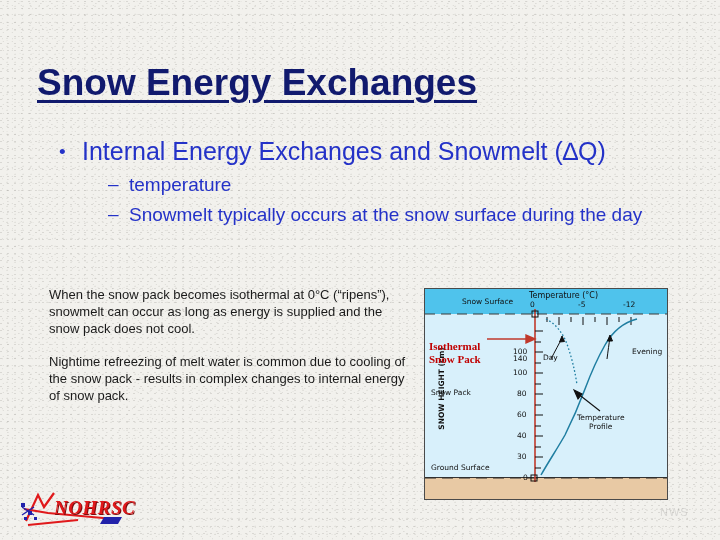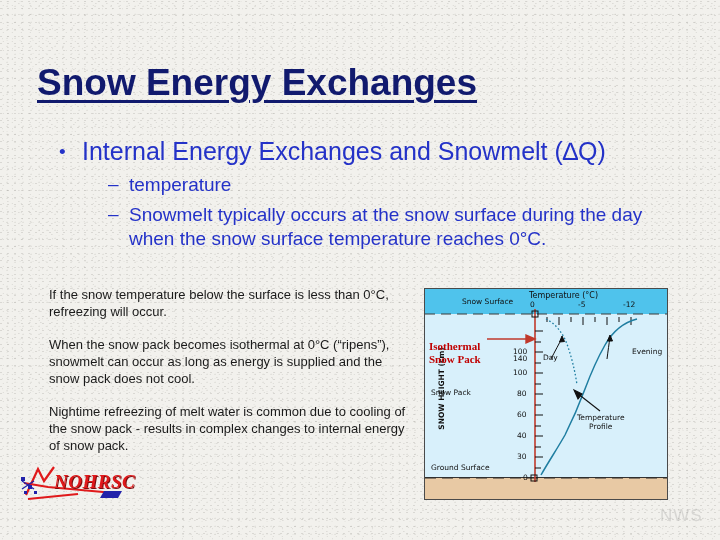--- a/index.html
+++ b/index.html
@@ -178,21 +178,21 @@
     position: absolute;
     font-size: 7.5px;
     color: #101010;
     font-family: "DejaVu Sans", sans-serif;
   }
 
   
   #logo {
     position: absolute;
     left: 18px;
-    top: 461px;
+    top: 487px;
     width: 120px;
     height: 46px;
   }
   #logo-text {
     position: absolute;
     left: 36px;
     top: 10px;
     font-family: "Liberation Serif", serif;
     font-style: italic;
     font-weight: bold;
@@ -200,21 +200,21 @@
     color: #e0191b;
     letter-spacing: 0.5px;
     text-shadow: 1px 1px 0 #7a0c0d;
   }
 
   
   #watermark {
     position: absolute;
     left: 660px;
     top: 506px;
-    font-size: 17px;
+    font-size: 11px;
     font-weight: normal;
     color: rgba(120,120,120,0.22);
     letter-spacing: 1px;
   }
 </style>
 </head>
 <body>
 
 <div id="slide">
 
@@ -228,26 +228,24 @@
     </div>
 
     <div class="lvl2">
       <span class="marker">–</span>
       <span class="l2line">temperature</span>
     </div>
 
     <div class="lvl2">
       <span class="marker">–</span>
       <span class="l2line">Snowmelt typically occurs at the snow surface during the day</span>
-      <span class="l2line">when the snow surface temperature reaches 0°C.</span>
     </div>
   </div>
 
   <div id="body-text">
-    <p>If the snow temperature below the surface is less than 0°C, refreezing will occur.</p>
     <p>When the snow pack becomes isothermal at 0°C (“ripens”), snowmelt can occur as long as energy is supplied and the snow pack does not cool.</p>
     <p>Nightime refreezing of melt water is common due to cooling of the snow pack - results in complex changes to internal energy of snow pack.</p>
   </div>
 
   <div id="diagram">
     <div class="sky-band"></div>
     <div class="ground-band"></div>
 
     <svg width="242" height="210" viewBox="0 0 242 210" style="position:absolute;left:0;top:0;">
 

